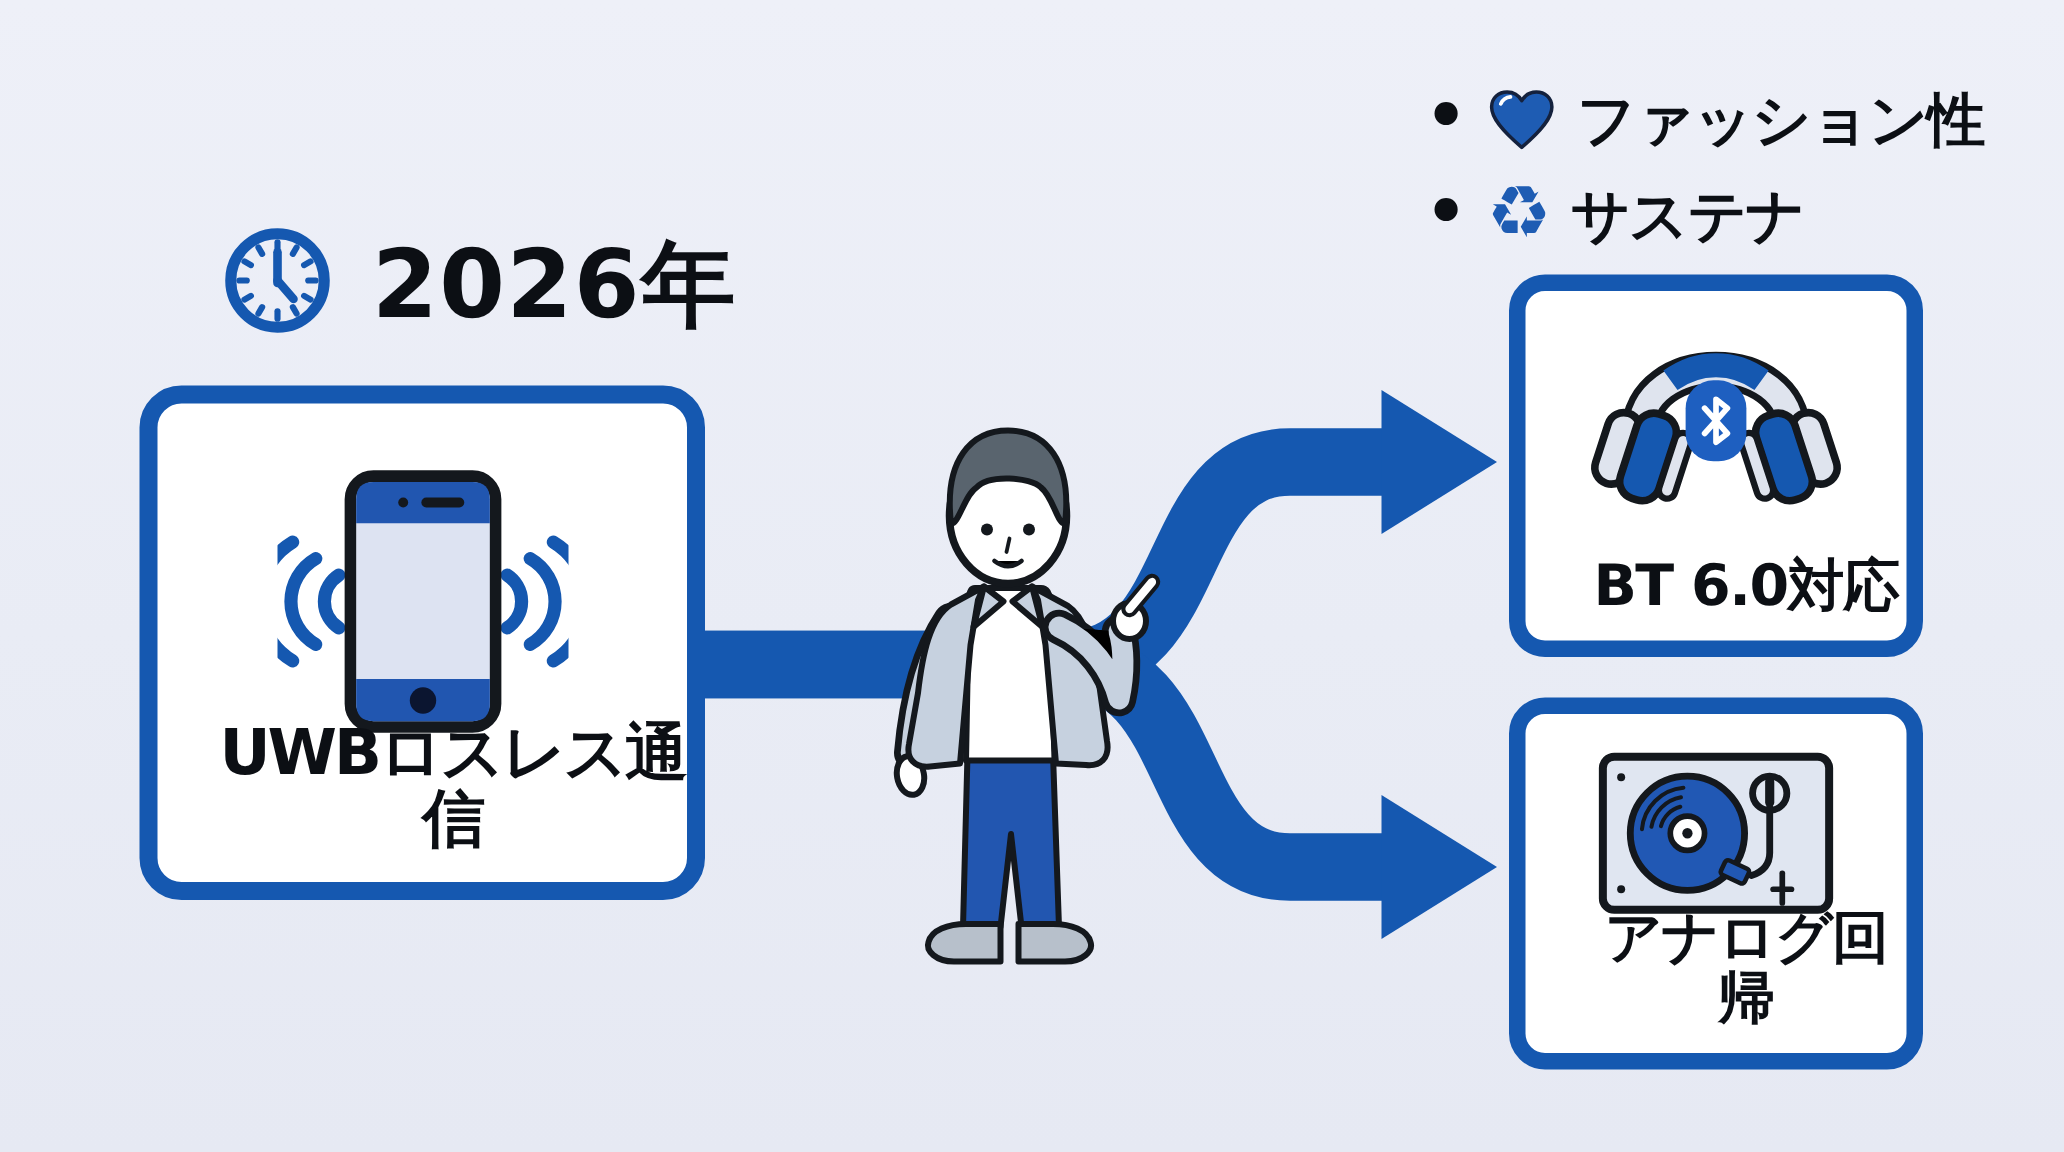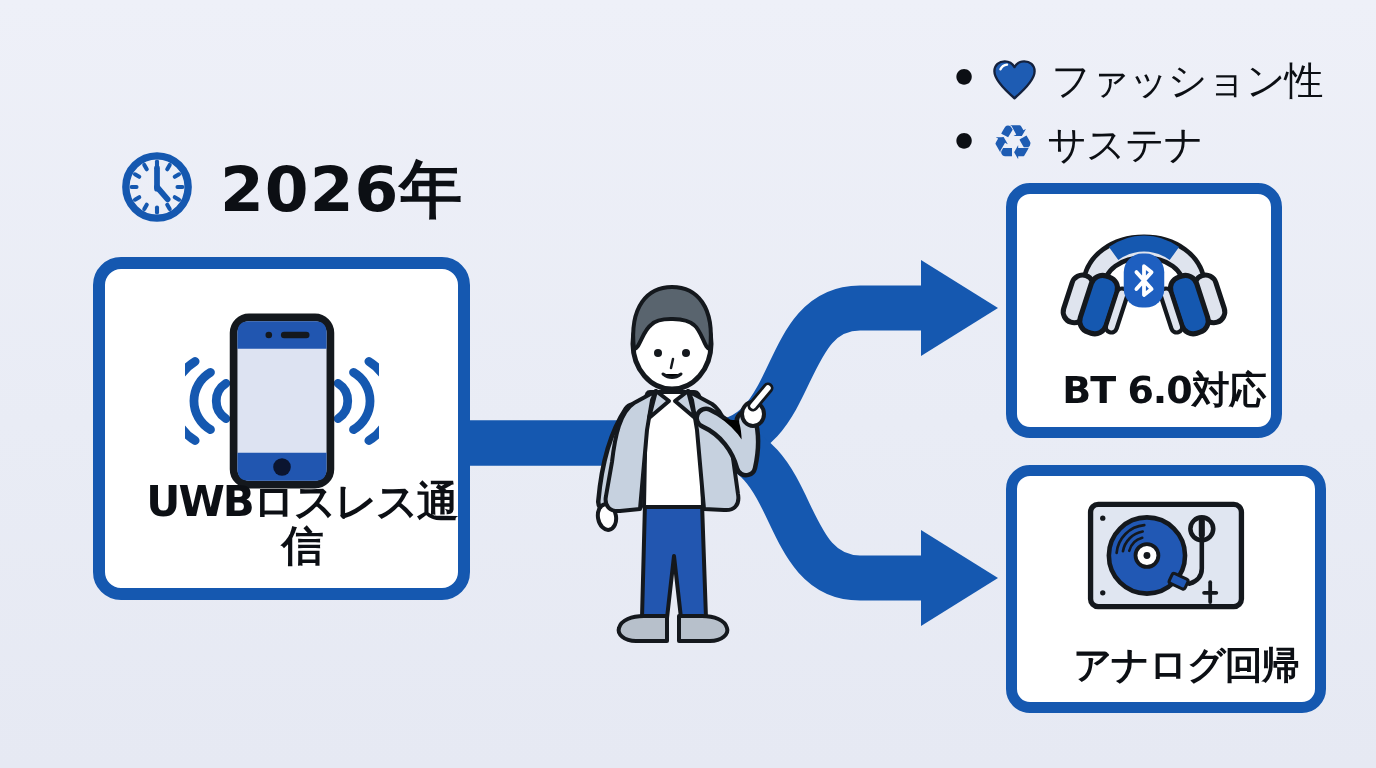--- a/index.html
+++ b/index.html
@@ -7,42 +7,42 @@
     position:relative;
     width:1376px;height:768px;
     overflow:hidden;
     background:linear-gradient(180deg,#eef0f8 0%,#e9ecf5 55%,#e6e9f3 100%);
     font-family:"DejaVu Sans","Liberation Sans",sans-serif;
     color:#0c0f14;
   }
   .overlay{position:absolute;left:0;top:0;width:1376px;height:768px;}
 
   
-  .year-row{position:absolute;left:116px;top:146px;display:flex;align-items:center;gap:22px;}
+  .year-row{position:absolute;left:144px;top:146px;display:flex;align-items:center;gap:22px;}
   .year-text{font-size:63px;font-weight:900;letter-spacing:1px;line-height:1;padding-top:4px;}
 
   
   .box{position:absolute;background:#ffffff;border:12px solid #1558b0;border-radius:28px;box-sizing:border-box;}
   .box-label{position:absolute;left:0;right:0;text-align:center;font-weight:900;color:#0c0f14;line-height:1.05;padding-left:40px;}
 
   .source-box{left:93px;top:257px;width:377px;height:343px;}
   .source-box .icon-wrap{position:absolute;left:50%;top:44px;transform:translateX(-50%);}
   .source-box .box-label{bottom:20px;font-size:42px;letter-spacing:-2px;}
 
   .outcome-top{left:1006px;top:183px;width:276px;height:255px;border-width:11px;border-radius:24px;}
-  .outcome-bottom{left:1006px;top:465px;width:320px;height:248px;border-width:11px;border-radius:24px;}
+  .outcome-bottom{left:1006px;top:465px;width:276px;height:248px;border-width:11px;border-radius:24px;}
   .outcome-top .icon-wrap{position:absolute;left:50%;top:14px;transform:translateX(-50%);}
   .outcome-bottom .icon-wrap{position:absolute;left:50%;top:22px;transform:translateX(-50%);}
   .outcome-top .box-label,.outcome-bottom .box-label{bottom:16px;font-size:38px;letter-spacing:-1px;}
 
   
   .benefits{position:absolute;left:950px;top:54px;display:flex;flex-direction:column;gap:12px;}
   .benefit{display:flex;align-items:center;gap:13px;height:52px;}
   .bullet{font-size:44px;font-weight:900;line-height:1;color:#0c0f14;transform:translateY(-2px);}
-  .benefit-label{font-size:39px;font-weight:400;letter-spacing:-1px;line-height:1;}
+  .benefit-label{font-size:39px;font-weight:700;letter-spacing:-1px;line-height:1;}
   .recycle-glyph{font-size:48px;font-weight:700;line-height:1;color:#1e5cb3;transform:translateY(-2px);}
 </style>
 </head>
 <body>
 
 <div class="canvas">
 
   <svg class="overlay" viewBox="0 0 1376 768">
 
     <g fill="none" stroke="#1558b0" stroke-width="45">

